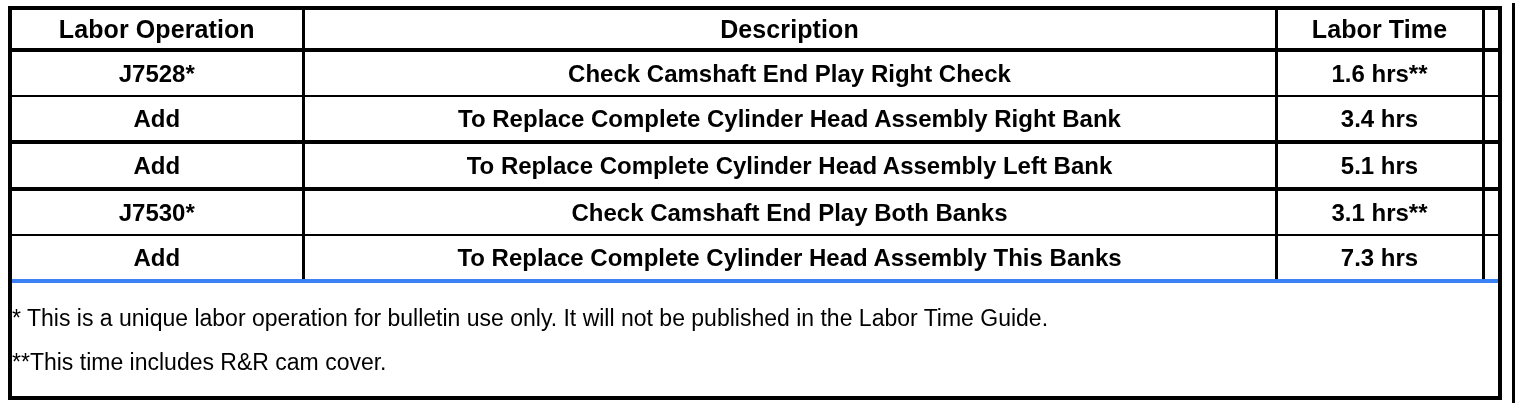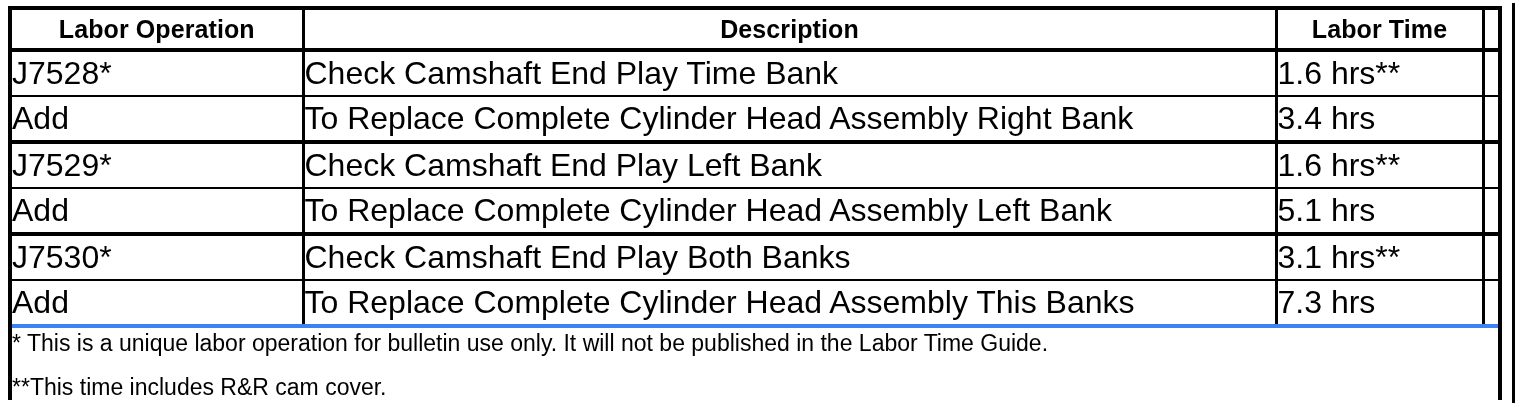--- a/index.html
+++ b/index.html
@@ -67,22 +67,23 @@
     font-size: 25px;
     font-weight: bold;
     text-align: center;
     letter-spacing: 0.1px;
     height: 38px;
     line-height: 38px;
     white-space: nowrap;
   }
 
   .data-cell {
-    font-size: 32px;
-    font-weight: normal;
+    font-size: 24px;
+    font-weight: bold;
+    text-align: center;
     height: 43px;
     line-height: 43px;
     white-space: nowrap;
   }
 
   .pad-cell { background: #ffffff; }
 
   
   .notes-cell {
     border-top: 4px solid #3b82f6;
@@ -125,38 +126,32 @@
 
         <tr>
           <th class="hdr-cell v-rule-r sep-thick">Labor Operation</th>
           <th class="hdr-cell v-rule-r sep-thick">Description</th>
           <th class="hdr-cell v-rule-r sep-thick">Labor Time</th>
           <th class="hdr-cell pad-cell sep-thick"></th>
         </tr>
 
         <tr>
           <td class="data-cell v-rule-r sep-thin">J7528*</td>
-          <td class="data-cell v-rule-r sep-thin">Check Camshaft End Play Time Bank</td>
+          <td class="data-cell v-rule-r sep-thin">Check Camshaft End Play Right Check</td>
           <td class="data-cell v-rule-r sep-thin">1.6 hrs**</td>
           <td class="data-cell pad-cell sep-thin"></td>
         </tr>
 
         <tr>
           <td class="data-cell v-rule-r sep-thick">Add</td>
           <td class="data-cell v-rule-r sep-thick">To Replace Complete Cylinder Head Assembly Right Bank</td>
           <td class="data-cell v-rule-r sep-thick">3.4 hrs</td>
           <td class="data-cell pad-cell sep-thick"></td>
         </tr>
 
-        <tr>
-          <td class="data-cell v-rule-r sep-thin">J7529*</td>
-          <td class="data-cell v-rule-r sep-thin">Check Camshaft End Play Left Bank</td>
-          <td class="data-cell v-rule-r sep-thin">1.6 hrs**</td>
-          <td class="data-cell pad-cell sep-thin"></td>
-        </tr>
 
         <tr>
           <td class="data-cell v-rule-r sep-thick">Add</td>
           <td class="data-cell v-rule-r sep-thick">To Replace Complete Cylinder Head Assembly Left Bank</td>
           <td class="data-cell v-rule-r sep-thick">5.1 hrs</td>
           <td class="data-cell pad-cell sep-thick"></td>
         </tr>
 
         <tr>
           <td class="data-cell v-rule-r sep-thin">J7530*</td>

